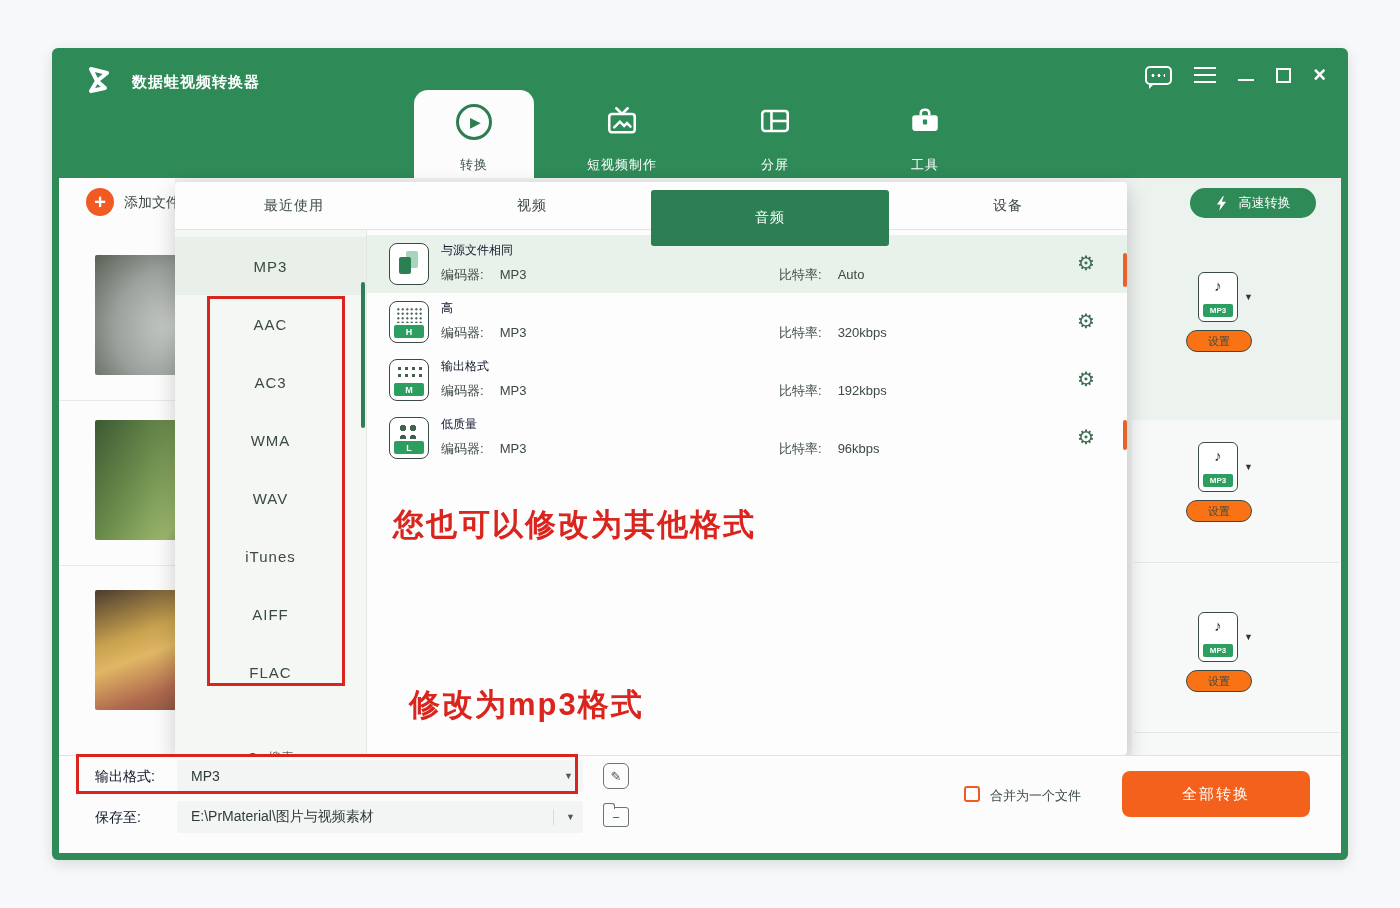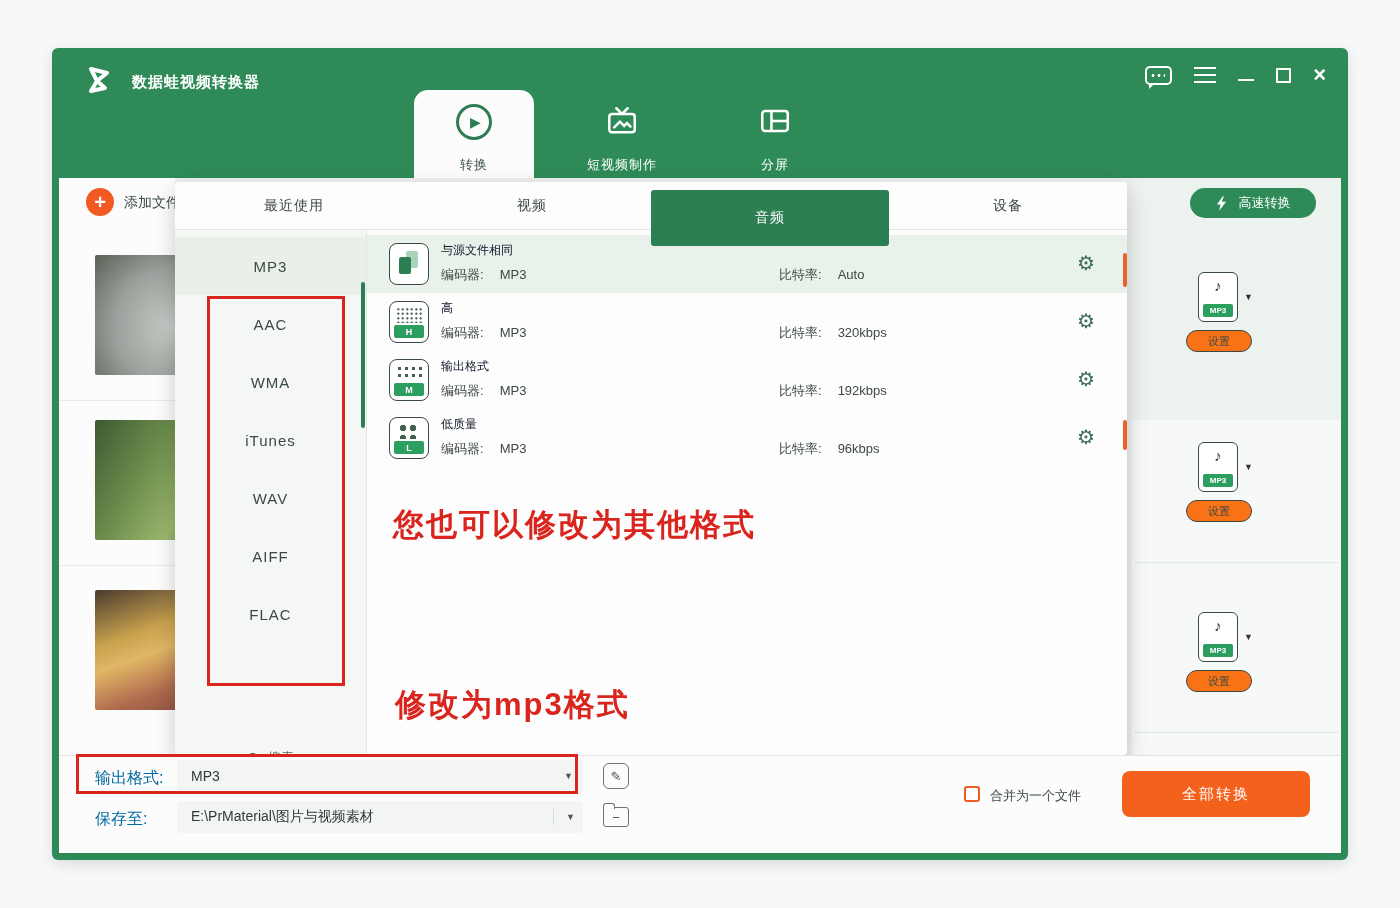--- a/index.html
+++ b/index.html
@@ -57,21 +57,21 @@
   .mp3-badge { position:absolute; left:4px; right:4px; bottom:4px; height:13px; background:#2c9e60; border-radius:2px;
     color:#fff; font-size:8px; font-weight:bold; display:flex; align-items:center; justify-content:center; }
   .card-caret { position:absolute; left:112px; font-size:9px; color:#333; }
   .settings-pill { position:absolute; left:54px; width:66px; height:22px; border:1.5px solid #3b4a44; border-radius:11px;
     font-size:11px; color:#3b4a44; display:flex; align-items:center; justify-content:center; background:#f97316; }
   .rc-sep { position:absolute; left:2px; width:205px; height:1px; background:#e4e8e5; }
   .scroll-dash { position:absolute; left:1071px; width:4px; border-radius:2px; background:#e8622c; z-index:26; }
 
   
   .bottom-bar { position:absolute; left:7px; top:707px; width:1282px; height:98px; background:#fbfcfb; border-top:1px solid #e0e4e1; z-index:24; }
-  .ob-label { position:absolute; left:36px; font-size:16px; color:#0369a1; }
+  .ob-label { position:absolute; left:36px; font-size:14px; color:#0f172a; }
   .ob-select { position:absolute; left:118px; width:406px; height:32px; background:#f3f5f4; border-radius:3px;
     font-size:14px; color:#2f3c35; display:flex; align-items:center; padding:0 30px 0 14px; }
   .ob-select .sel-caret { position:absolute; right:10px; font-size:9px; color:#555; padding-left:10px; }
   .save-select .sel-caret { border-left:1px solid #d8dcd9; padding:3px 0 3px 12px; right:8px; }
   .red-rect { position:absolute; border:3px solid #d9251d; z-index:30; pointer-events:none; }
   .sq-icon { position:absolute; width:26px; height:26px; border:1.5px solid #6b7570; border-radius:6px;
     display:flex; align-items:center; justify-content:center; font-size:13px; color:#4c564f; background:#fbfcfb; }
   .folder-icon { position:absolute; width:26px; height:20px; border:1.5px solid #6b7570; border-radius:3px; background:#fbfcfb;
     display:flex; align-items:center; justify-content:center; font-size:13px; color:#4c564f; }
   .folder-icon::before { content:""; position:absolute; left:-1px; top:-5px; width:10px; height:5px;
@@ -112,21 +112,21 @@
   .q-badge { position:absolute; left:4px; right:4px; bottom:4px; height:13px; background:#2c9e60; border-radius:2px;
     color:#fff; font-size:9px; font-weight:bold; display:flex; align-items:center; justify-content:center; }
   .p-name { position:absolute; left:74px; top:7px; font-size:12px; color:#0f172a; }
   .p-enc  { position:absolute; left:74px; bottom:9px; font-size:13px; color:#3d4a42; }
   .p-enc .val, .p-bit .val { margin-left:16px; }
   .p-bit  { position:absolute; left:412px; bottom:9px; font-size:13px; color:#3d4a42; }
   .p-gear { position:absolute; right:32px; top:17px; font-size:20px; color:#3f6e55; line-height:22px; }
 
   .annot { position:absolute; color:#d9251d; font-weight:bold; font-size:31px; letter-spacing:2px; z-index:25; white-space:nowrap; }
   .annot1 { left:218px; top:322px; }
-  .annot2 { left:220px; top:502px; }
+  .annot2 { left:234px; top:502px; }
   .fmt-redrect { position:absolute; left:32px; top:114px; width:138px; height:390px; border:3px solid #d9251d; z-index:25; pointer-events:none; }
 
   svg { display:block; }
 </style>
 </head>
 <body>
 
 <div class="stage">
   <div class="app-window">
 
@@ -164,20 +164,30 @@
     <div class="nav-tab" style="left:663px;">
       <div class="nt-icon">
         <svg width="34" height="34" viewBox="0 0 24 24" fill="none" stroke="#fff" stroke-width="1.8">
           <rect x="3" y="5" width="18" height="14" rx="2"></rect>
           <line x1="9.5" y1="5" x2="9.5" y2="19"></line>
           <line x1="9.5" y1="12" x2="21" y2="12"></line>
         </svg>
       </div>
       <div class="nt-label">分屏</div>
     </div>
+    <div class="nav-tab" style="left:813px;">
+      <div class="nt-icon">
+        <svg width="34" height="34" viewBox="0 0 24 24">
+          <path d="M9 8V6.5A2.5 2.5 0 0111.5 4h1A2.5 2.5 0 0115 6.5V8" fill="none" stroke="#fff" stroke-width="1.8"></path>
+          <rect x="3" y="8" width="18" height="11" rx="2" fill="#fff"></rect>
+          <rect x="10.5" y="11" width="3" height="3.4" rx="0.6" fill="#2e8a57"></rect>
+        </svg>
+      </div>
+      <div class="nt-label">工具</div>
+    </div>
 
     <div class="content-bg"></div>
 
     <div class="left-strip">
       <div class="thumb t1"></div>
       <div class="thumb t2"></div>
       <div class="thumb t3"></div>
       <div class="strip-sep" style="top:222px;"></div>
       <div class="strip-sep" style="top:387px;"></div>
     </div>
@@ -259,27 +269,30 @@
 
       <div class="fmt-col">
         <div class="fmt-list">
           <div class="fmt-item active">
               <span>MP3</span>
             </div>
           <div class="fmt-item">
               <span>AAC</span>
             </div>
           <div class="fmt-item">
+              <span>AC3</span>
+            </div>
+          <div class="fmt-item">
               <span>WMA</span>
             </div>
           <div class="fmt-item">
+              <span>WAV</span>
+            </div>
+          <div class="fmt-item">
               <span>iTunes</span>
-            </div>
-          <div class="fmt-item">
-              <span>WAV</span>
             </div>
           <div class="fmt-item">
               <span>AIFF</span>
             </div>
           <div class="fmt-item">
               <span>FLAC</span>
             </div>
         </div>
         <div class="fmt-scrollbar"></div>
         <div class="fmt-search">

